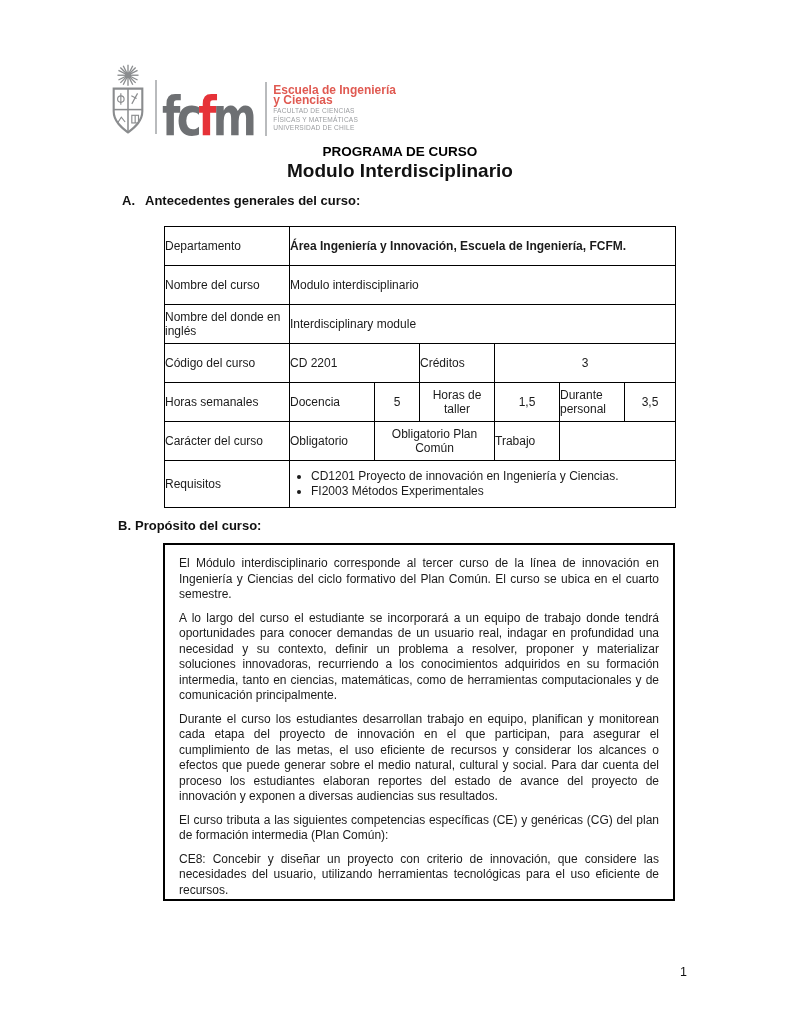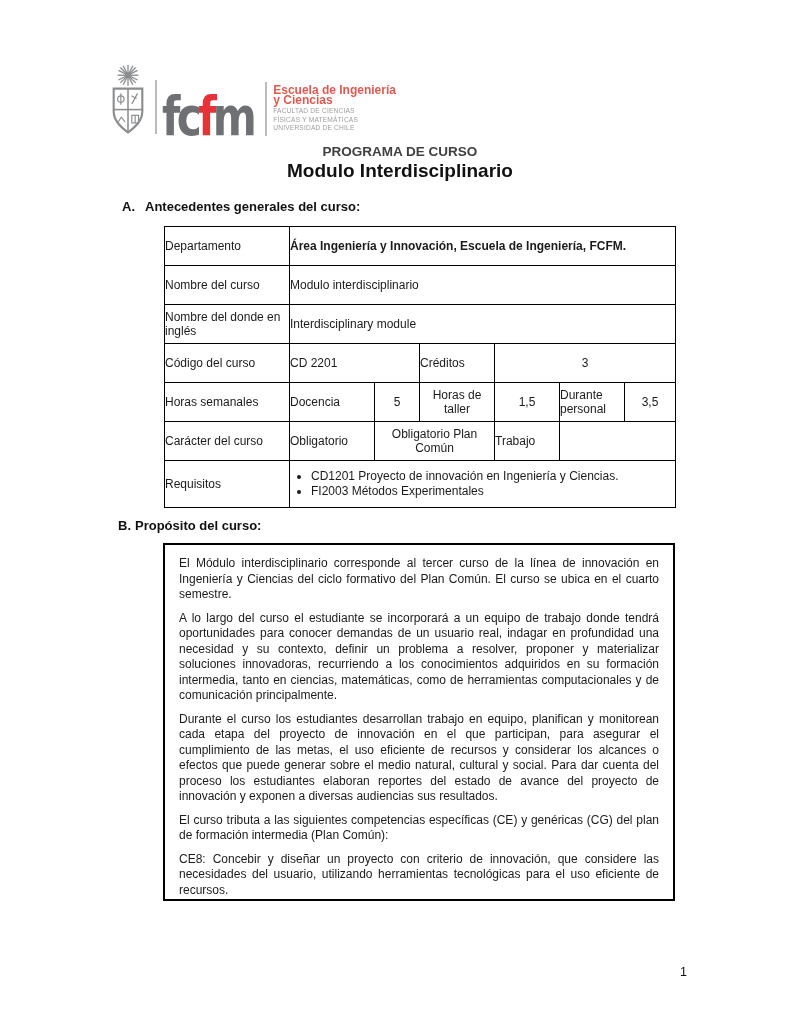--- a/index.html
+++ b/index.html
@@ -33,28 +33,28 @@
   }
   .wordmark .red-f { color: #e63238; }
   .logo-textblock { margin-top: 24px; white-space: nowrap; }
   .logo-red-line { color: #e05a52; font-size: 12px; line-height: 9.5px; font-weight: 700; }
   .logo-gray-line { color: #9b9da0; font-size: 6.6px; line-height: 8px; letter-spacing: 0.2px; margin-top: 0.5px; }
   .logo-gray-group { margin-top: 2px; }
 
   
   .kicker {
     position: absolute; top: 144px; left: 0; width: 100%;
-    text-align: center; font-size: 13.5px; font-weight: 700; color: #404040;
+    text-align: center; font-size: 13.5px; font-weight: 700; color: #000000;
   }
   .doc-title {
     position: absolute; top: 160px; left: 0; width: 100%;
     text-align: center; font-size: 19px; font-weight: 700; color: #111;
   }
   .heading { position: absolute; font-size: 13px; font-weight: 700; color: #111; }
-  .heading-a { left: 122px; top: 199px; }
+  .heading-a { left: 122px; top: 193px; }
   .heading-b { left: 118px; top: 518px; }
   .heading .letter-a { display: inline-block; width: 23px; }
   .heading .letter-b { display: inline-block; margin-right: 4px; }
 
   
   .info-table {
     position: absolute; left: 164px; top: 226px;
     width: 511px; border-collapse: collapse; table-layout: fixed;
     font-size: 12px; color: #1b1b1b;
   }

